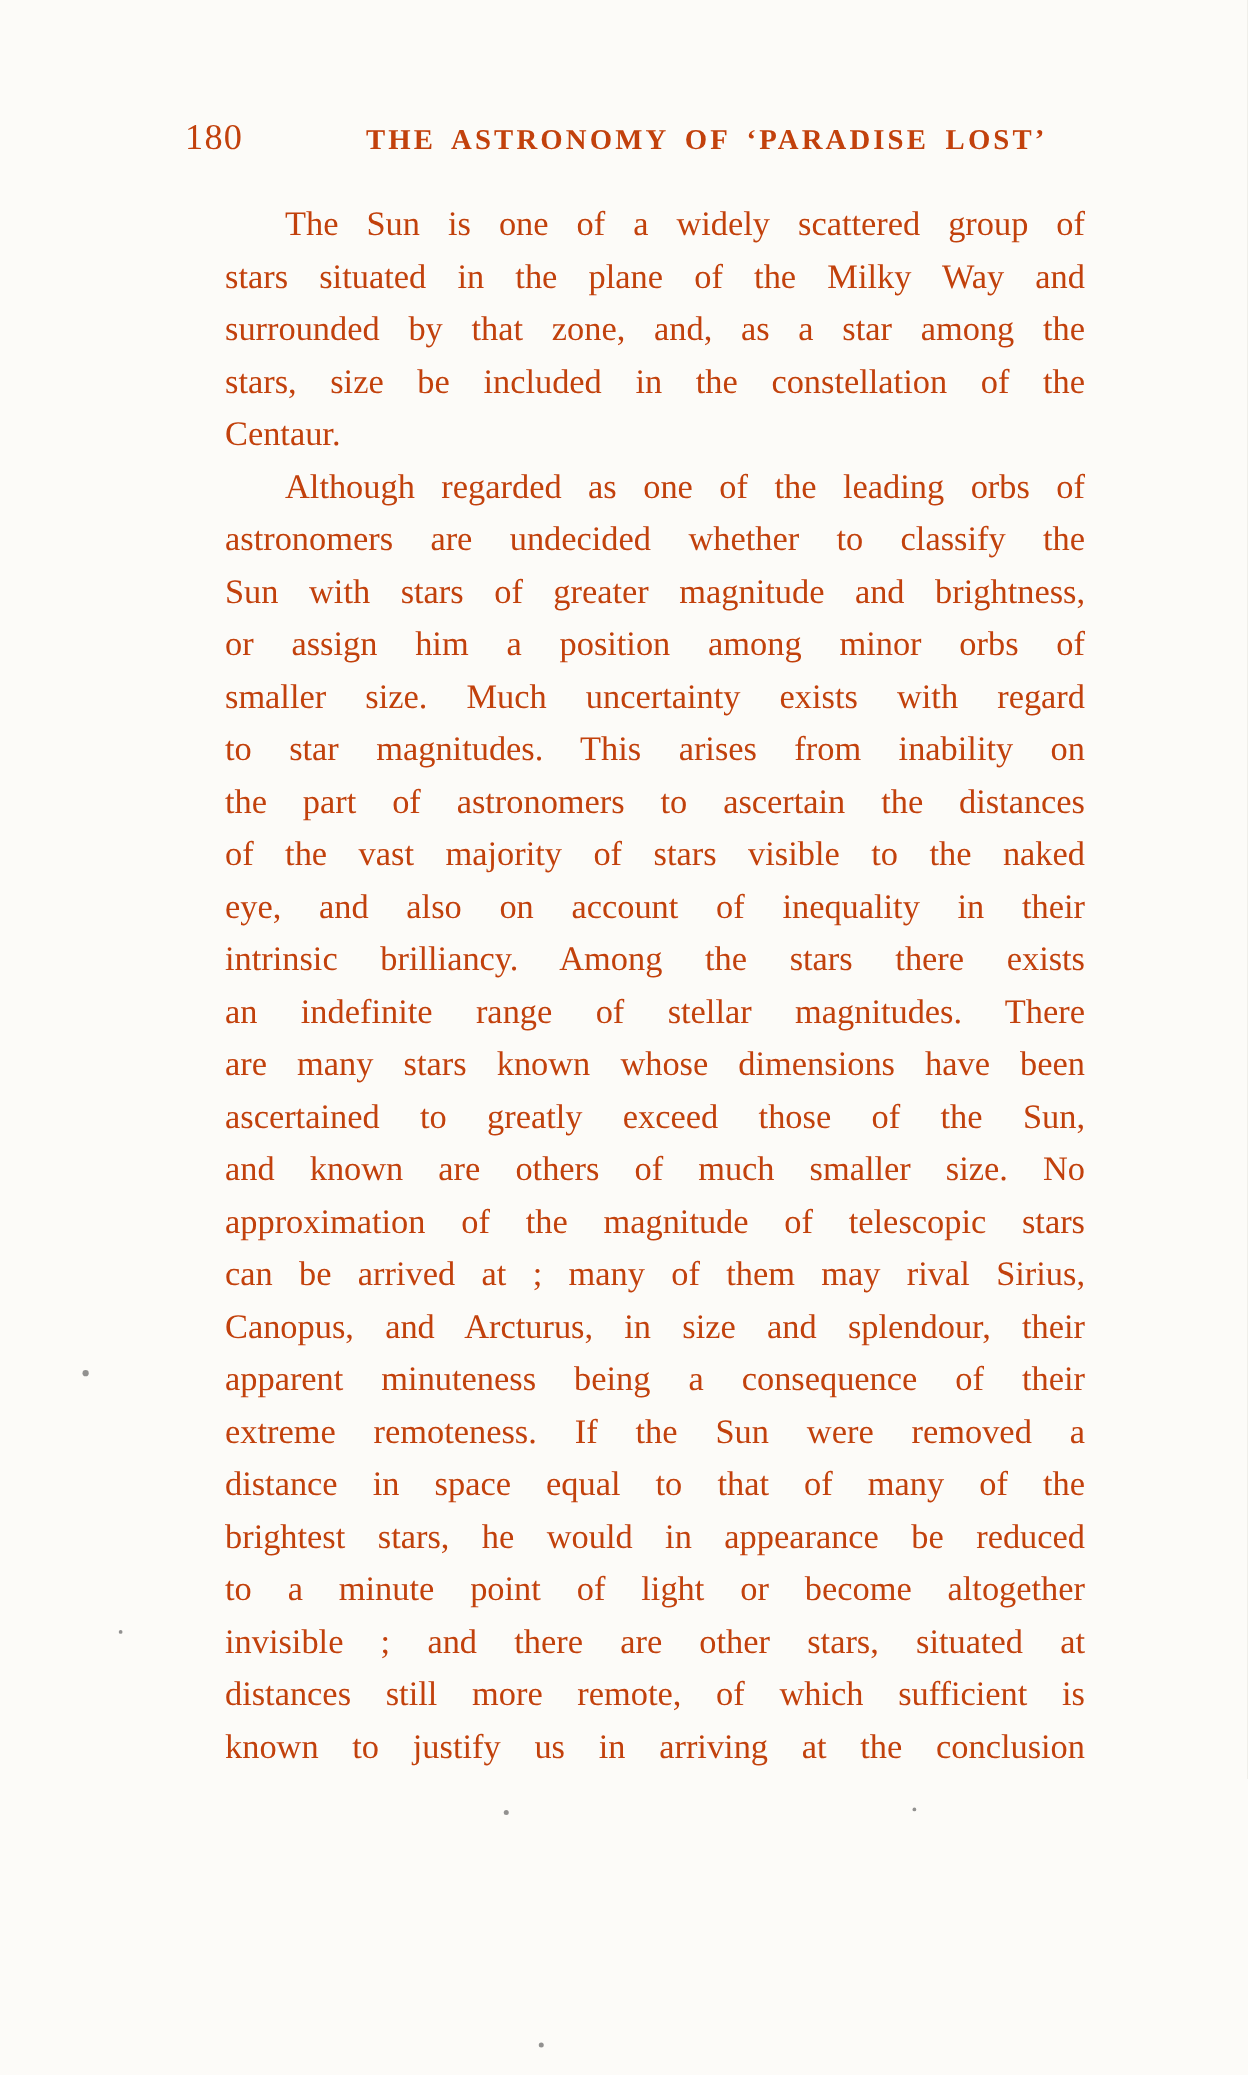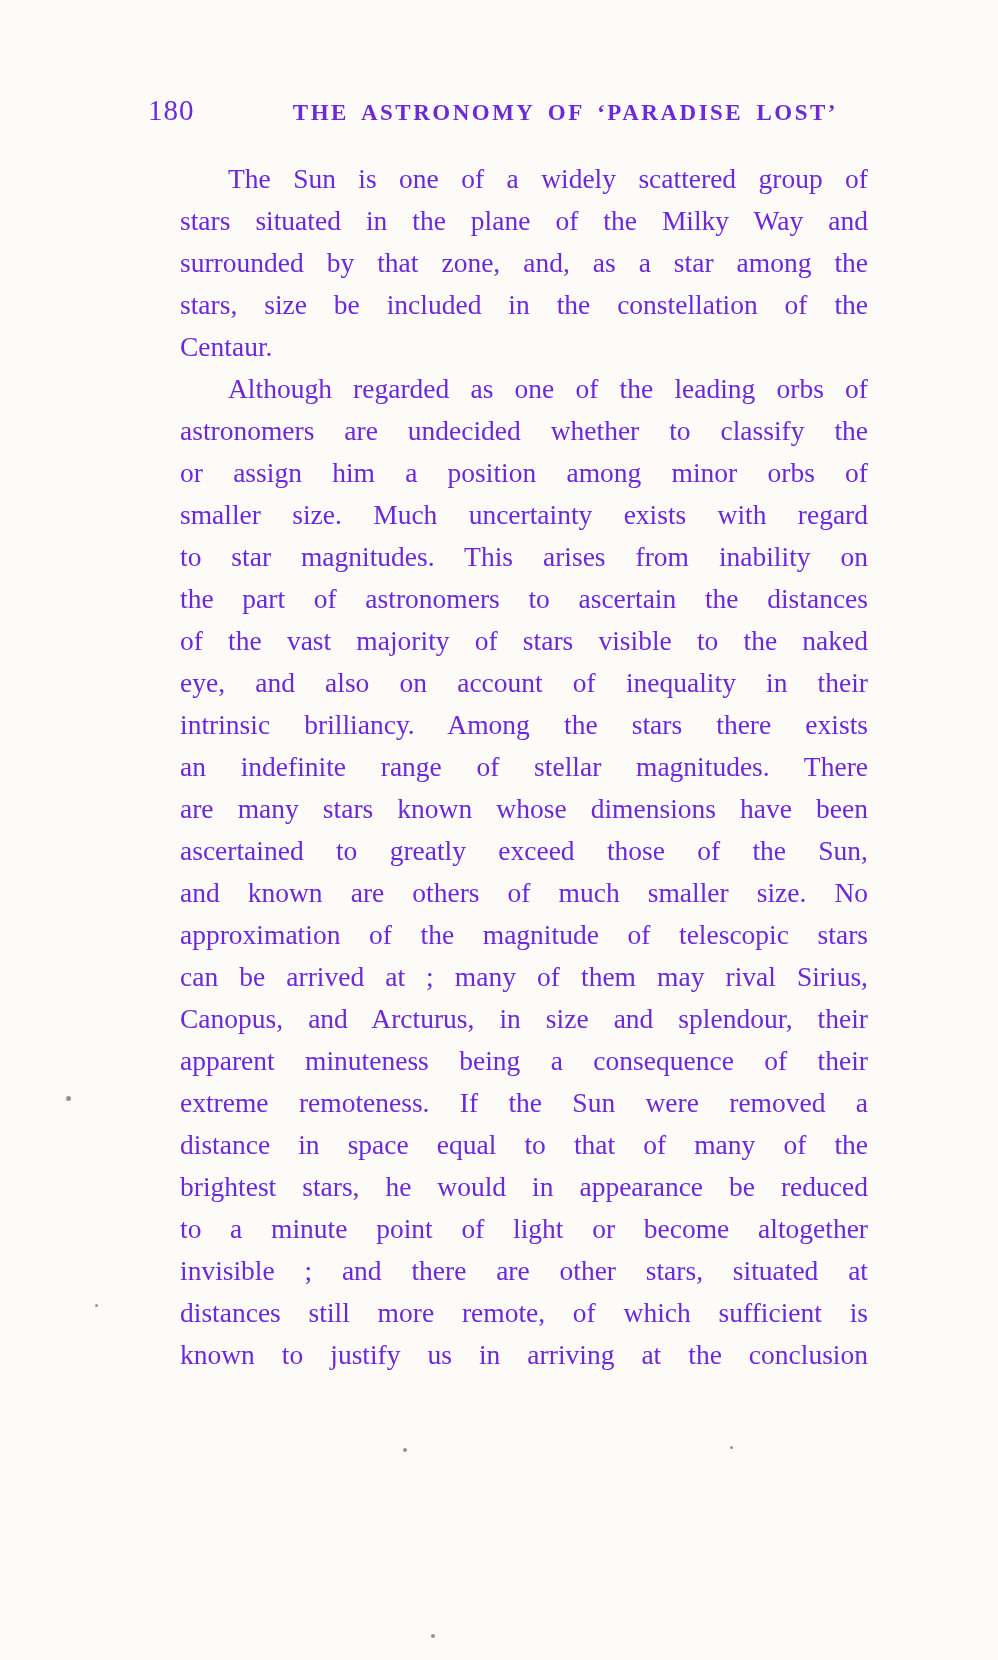--- a/index.html
+++ b/index.html
@@ -8,21 +8,21 @@
     background: #e8e6e0;
   }
   .page {
     position: relative;
     width: 998px;
     height: 1660px;
     margin: 0 auto;
     background: #fcfbf8;
     overflow: hidden;
     font-family: "Liberation Serif", serif;
-    color: #6d28d9;
+    color: #c2410c;
   }
   .header-row {
     position: absolute;
     top: 94px;
     left: 148px;
     width: 720px;
     display: flex;
     align-items: baseline;
   }
   .page-number {
@@ -78,20 +78,21 @@
   </div>
 
   <div class="text-block">
       <div class="line indent">The Sun is one of a widely scattered group of</div>
       <div class="line">stars situated in the plane of the Milky Way and</div>
       <div class="line">surrounded by that zone, and, as a star among the</div>
       <div class="line">stars, size be included in the constellation of the</div>
       <div class="line short-last">Centaur.</div>
       <div class="line indent">Although regarded as one of the leading orbs of</div>
       <div class="line">astronomers are undecided whether to classify the</div>
+      <div class="line">Sun with stars of greater magnitude and brightness,</div>
       <div class="line">or assign him a position among minor orbs of</div>
       <div class="line">smaller size.  Much uncertainty exists with regard</div>
       <div class="line">to star magnitudes.  This arises from inability on</div>
       <div class="line">the part of astronomers to ascertain the distances</div>
       <div class="line">of the vast majority of stars visible to the naked</div>
       <div class="line">eye, and also on account of inequality in their</div>
       <div class="line">intrinsic brilliancy.  Among the stars there exists</div>
       <div class="line">an indefinite range of stellar magnitudes.  There</div>
       <div class="line">are many stars known whose dimensions have been</div>
       <div class="line">ascertained to greatly exceed those of the Sun,</div>

